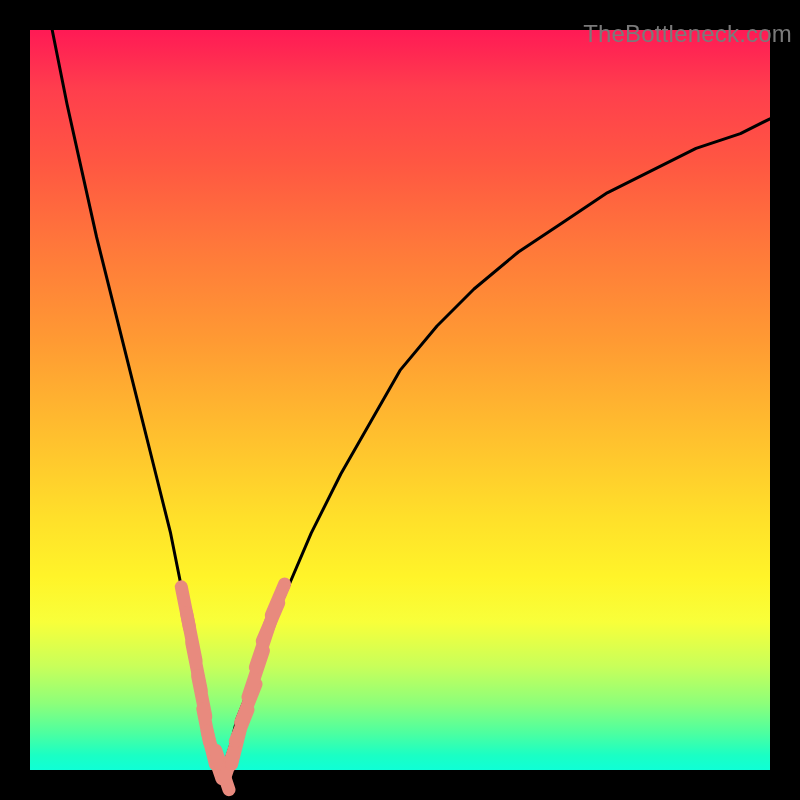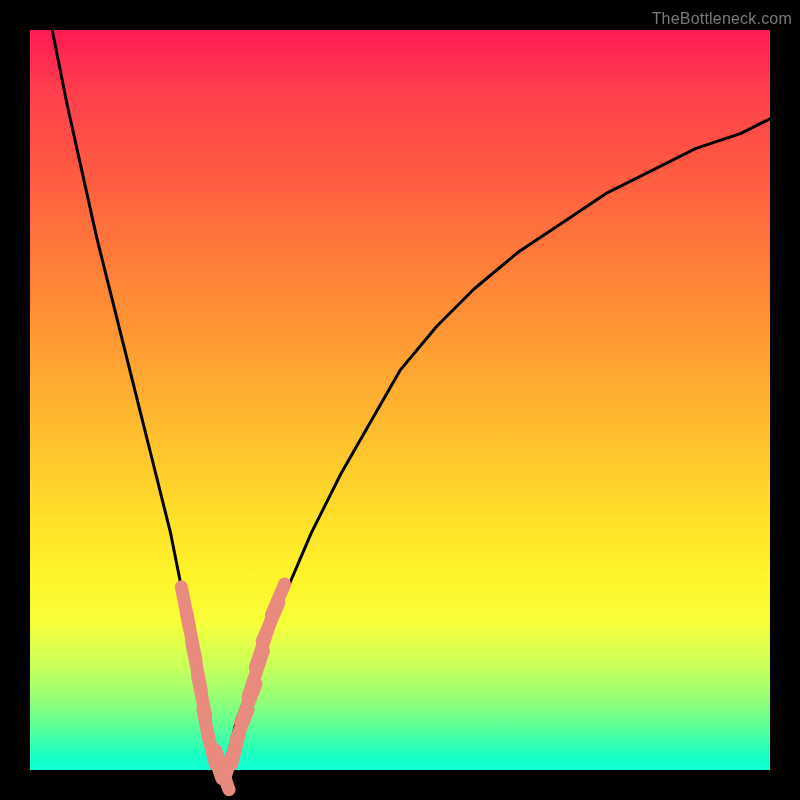--- a/index.html
+++ b/index.html
@@ -42,24 +42,24 @@
   svg.curve {
     position: absolute;
     left: 0;
     top: 0;
     width: 740px;
     height: 740px;
     overflow: visible;
   }
   .watermark {
     position: absolute;
-    top: 10px;
+    top: 20px;
     right: 8px;
     color: #7a7a7a;
-    font-size: 16px;
+    font-size: 24px;
     font-weight: 500;
     letter-spacing: 0.2px;
     user-select: none;
   }
 </style>
 </head>
 <body>
 
 <div class="frame">
   <div class="plot-area">

